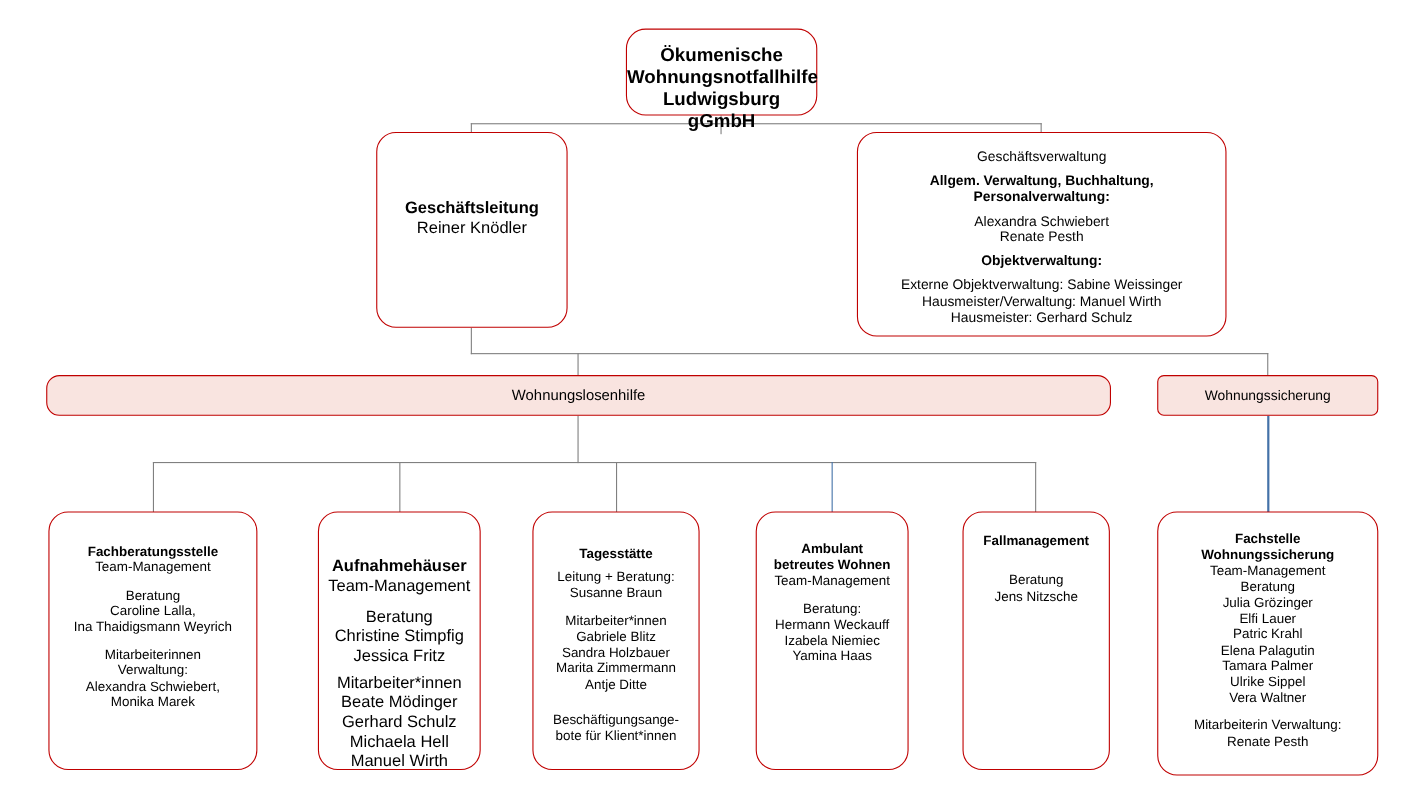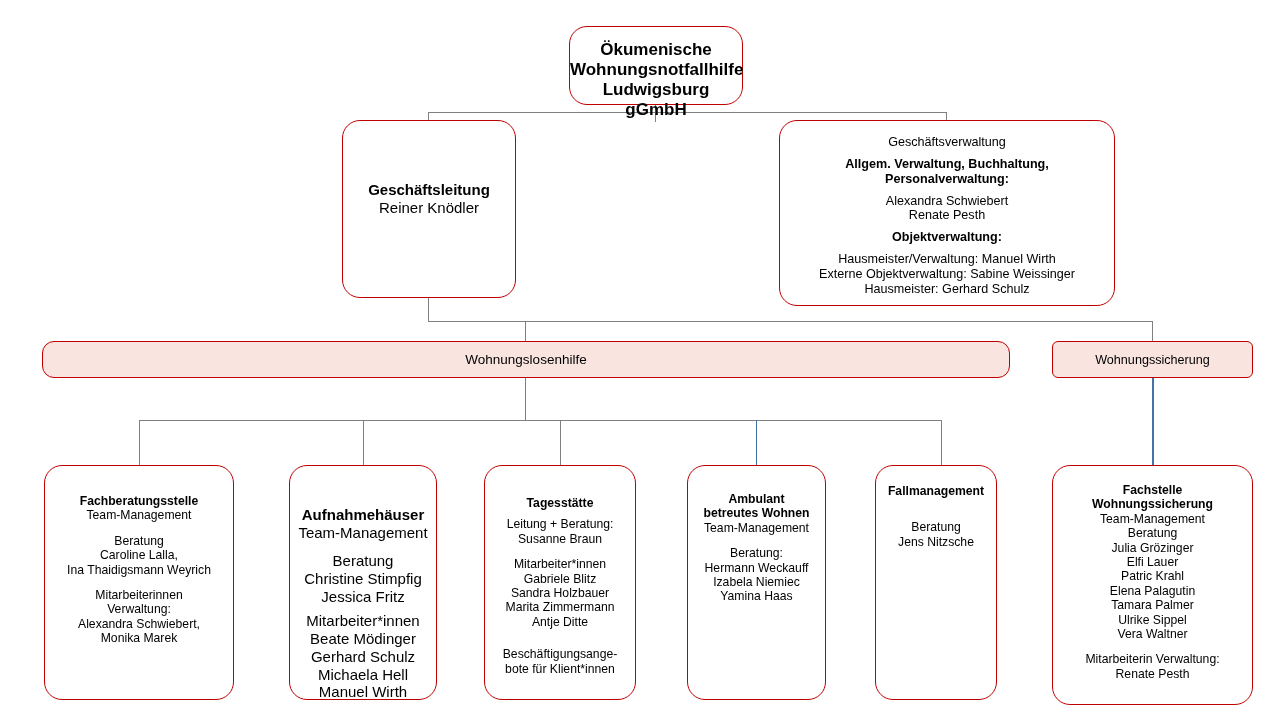--- a/index.html
+++ b/index.html
@@ -79,21 +79,21 @@
 
   #n2 { left: 289px;  top: 465px; width: 148px; height: 235px; }
   #n2 .node-inner { top: 40px; font-size: 15px; }
 
   #n3 { left: 484px;  top: 465px; width: 152px; height: 235px; }
   #n3 .node-inner { top: 30px; font-size: 12.2px; }
 
   #n4 { left: 687px;  top: 465px; width: 139px; height: 235px; }
   #n4 .node-inner { top: 26px; font-size: 12.2px; }
 
-  #n5 { left: 875px;  top: 465px; width: 122px; height: 235px; }
+  #n5 { left: 875px;  top: 465px; width: 134px; height: 235px; }
   #n5 .node-inner { top: 18px; font-size: 12.2px; }
 
   #n6 { left: 1052px; top: 465px; width: 201px; height: 240px; }
   #n6 .node-inner { top: 17px; font-size: 12.2px; }
 </style>
 </head>
 <body>
 
 <div id="chart">
 
@@ -145,22 +145,22 @@
       <span class="ln">Geschäftsverwaltung</span>
       <span class="sp-sm"></span>
       <span class="ttl ln">Allgem. Verwaltung, Buchhaltung,</span>
       <span class="ttl ln">Personalverwaltung:</span>
       <span class="sp-sm"></span>
       <span class="ln">Alexandra  Schwiebert</span>
       <span class="ln">Renate  Pesth</span>
       <span class="sp-sm"></span>
       <span class="ttl ln">Objektverwaltung:</span>
       <span class="sp-sm"></span>
+      <span class="ln">Externe Objektverwaltung:  Sabine Weissinger</span>
       <span class="ln">Hausmeister/Verwaltung:  Manuel Wirth</span>
-      <span class="ln">Externe Objektverwaltung:  Sabine Weissinger</span>
       <span class="ln">Hausmeister: Gerhard  Schulz</span>
     </div>
   </div>
 
   <div class="banner" id="banner-wlh">
     <span>Wohnungslosenhilfe</span>
   </div>
 
   <div class="banner" id="banner-wsi">
     <span>Wohnungssicherung</span>

